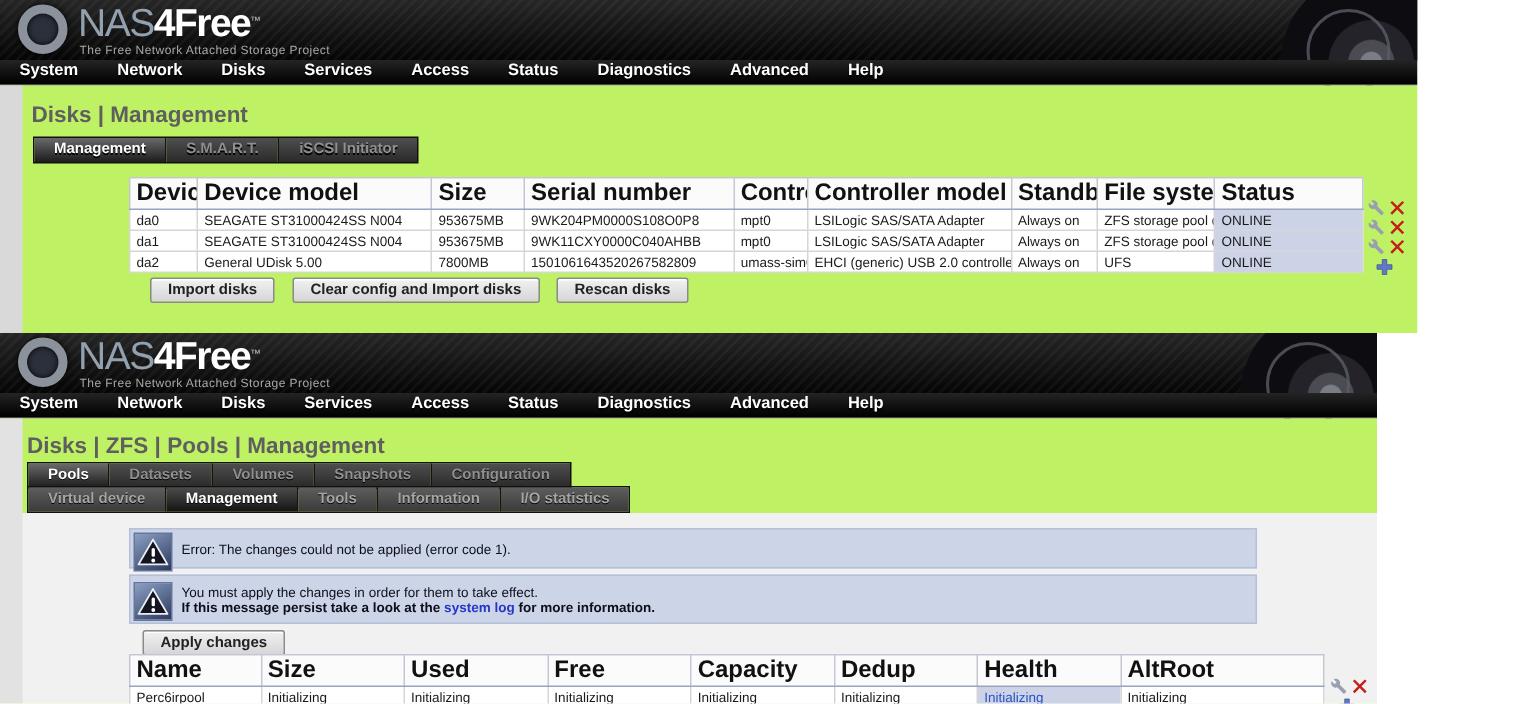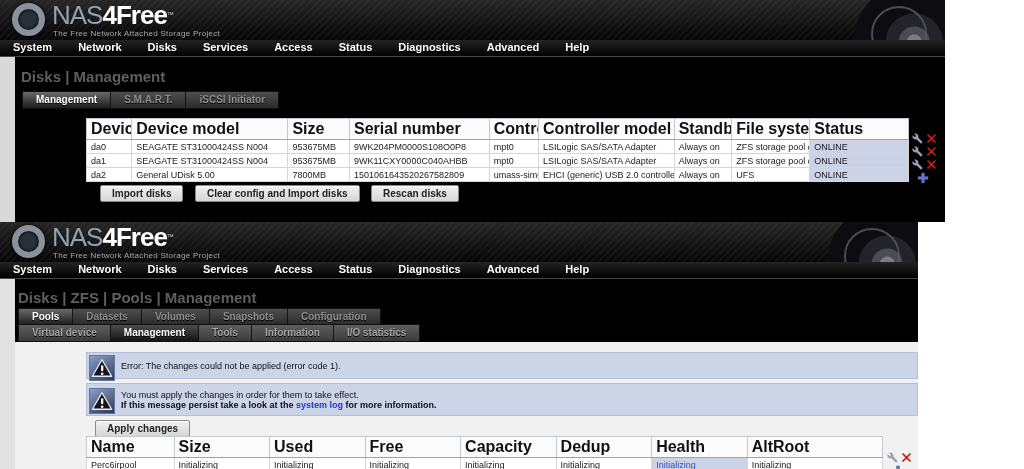--- a/index.html
+++ b/index.html
@@ -26,21 +26,21 @@
   .hdd i{position:absolute;right:18px;top:6px;width:52px;height:52px;border-radius:50%;
        border:2px solid #5a5c66;opacity:.8;display:block;}
 
   
   .menubar{position:absolute;top:40px;left:0;right:0;height:16px;display:flex;
        background:linear-gradient(#242424,#000);border-bottom:1px solid #484848;}
   .mitem{padding:0 13px;line-height:15px;font-size:11px;font-weight:bold;color:#fff;
        text-shadow:0 1px 1px #000;cursor:pointer;white-space:nowrap;}
 
   
-  .content{position:absolute;top:57px;left:0;right:0;bottom:0;background:#000000;}
+  .content{position:absolute;top:57px;left:0;right:0;bottom:0;background:#bef264;}
   .lstrip{position:absolute;left:0;top:0;bottom:0;width:15px;background:#d9d9d9;}
   .band{position:absolute;left:0;right:0;bottom:0;background:#f1f1f1;}
   .ptitle{position:absolute;font-size:15px;font-weight:bold;color:#5f5f5f;white-space:nowrap;}
 
   
   .tabs{position:absolute;display:inline-flex;border:1px solid #111;}
   .tab{display:inline-block;padding:2px 13px 3px;font-size:10px;font-weight:bold;color:#8f8f8f;
        background:linear-gradient(#4e4e4e,#2a2a2a);border-right:1px solid #141414;
        text-shadow:0 1px 0 #000;cursor:pointer;white-space:nowrap;}
   .tab:last-child{border-right:none;}
@@ -59,21 +59,21 @@
   .grid td.hl{background:#ccd3e6;}
   .grid td.blue{color:#2b50c8;}
 
   
   .btn{display:inline-block;margin-right:7px;padding:2px 11px;font-size:10px;font-weight:bold;color:#222;
        background:linear-gradient(#f1f1f1,#d6d6d6);border:1px solid #8a8a8a;border-radius:2px;
        box-shadow:inset 0 1px 0 #fff;cursor:pointer;white-space:nowrap;}
   .btnrow{position:absolute;white-space:nowrap;}
 
   
-  .alert{position:absolute;left:86px;width:832px;background:#ccd4e8;border:1px solid #b5bfd8;
+  .alert{position:absolute;left:86px;width:752px;background:#ccd4e8;border:1px solid #b5bfd8;
        display:flex;align-items:center;box-sizing:border-box;}
   .aicon{width:24px;height:24px;margin:1px;background:linear-gradient(150deg,#8ba0c4,#2c3a5c);
        border:1px solid #66769a;flex:none;display:flex;align-items:center;justify-content:center;}
   .atext{margin-left:34px;font-size:9px;color:#0e0e18;line-height:10px;}
   .atext .bold{font-weight:bold;}
   .link{color:#2437c8;font-weight:bold;cursor:pointer;}
 
   
   .ric{position:absolute;display:flex;gap:3px;align-items:center;}
   .icbtn{display:inline-block;line-height:0;cursor:pointer;}

